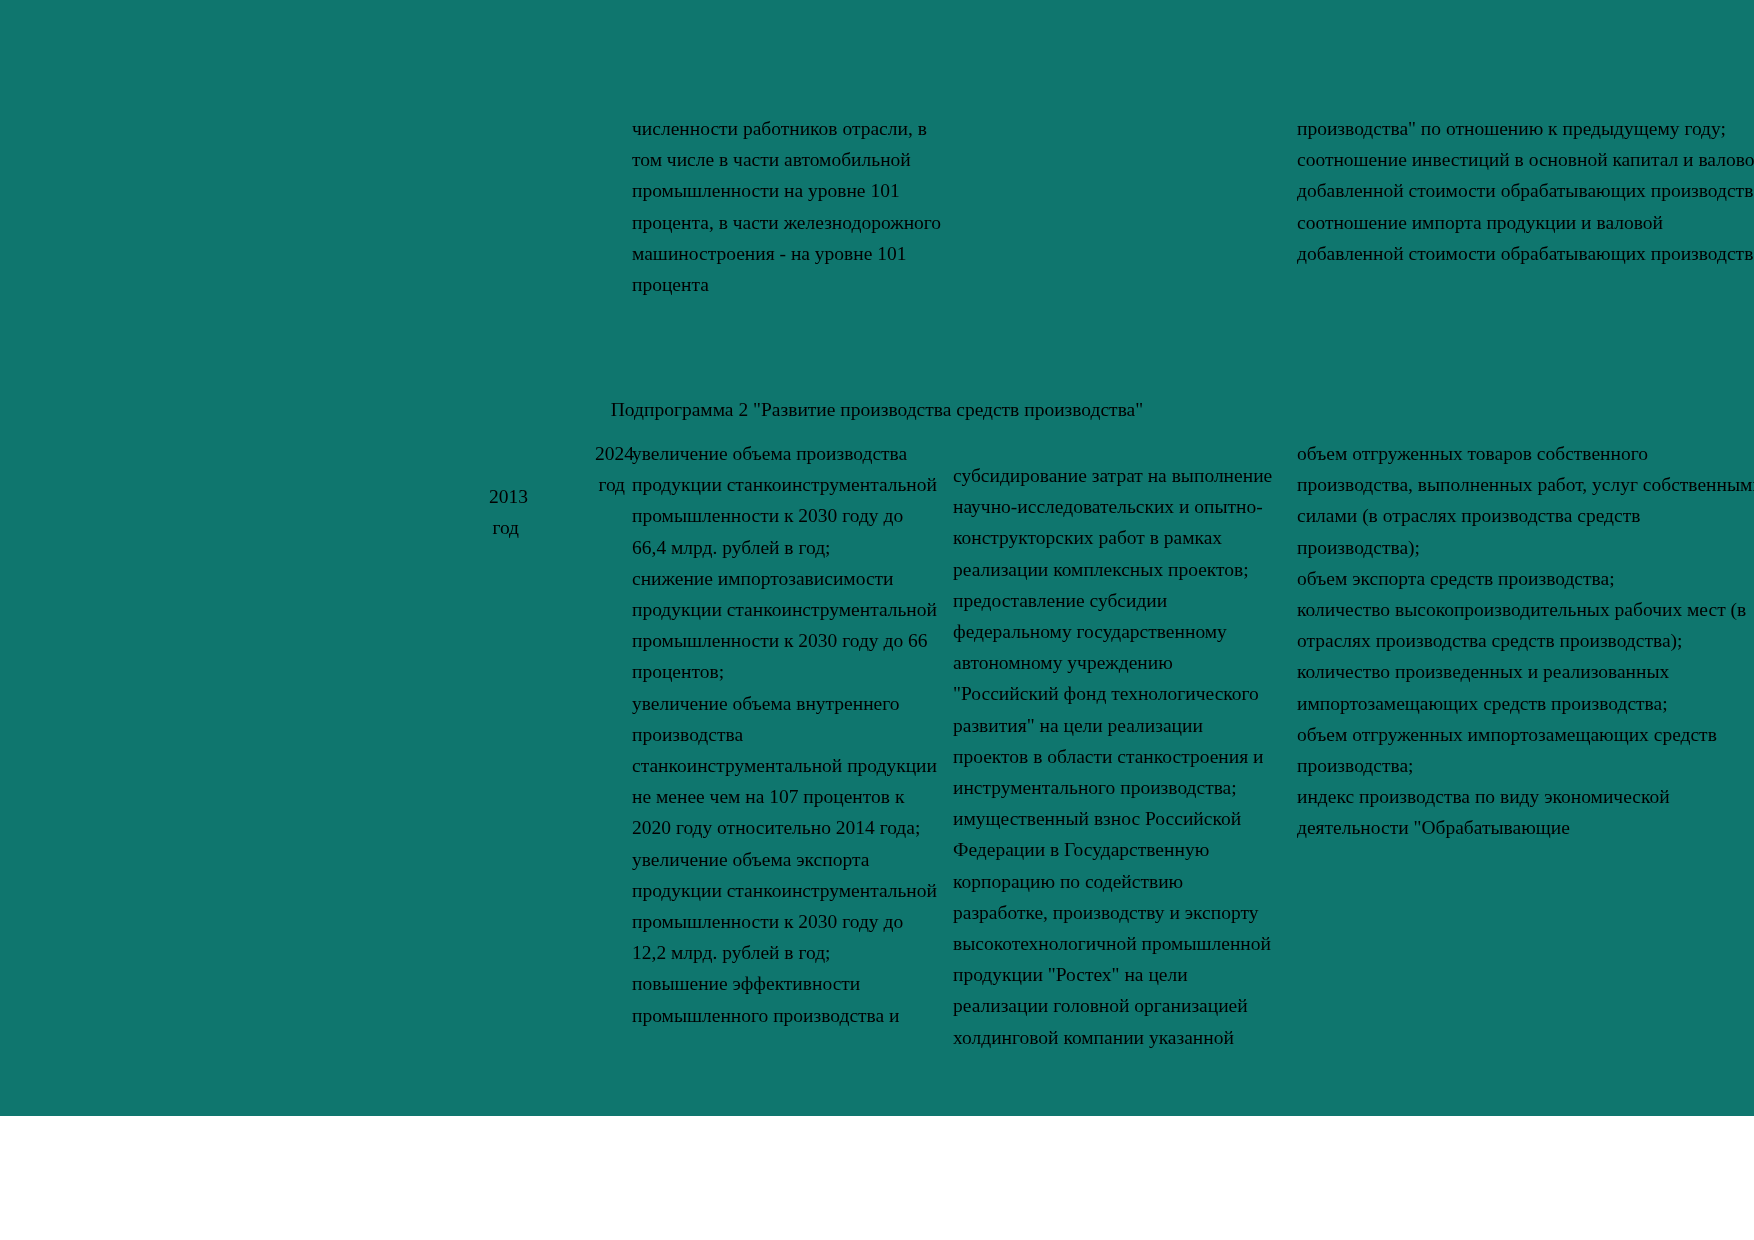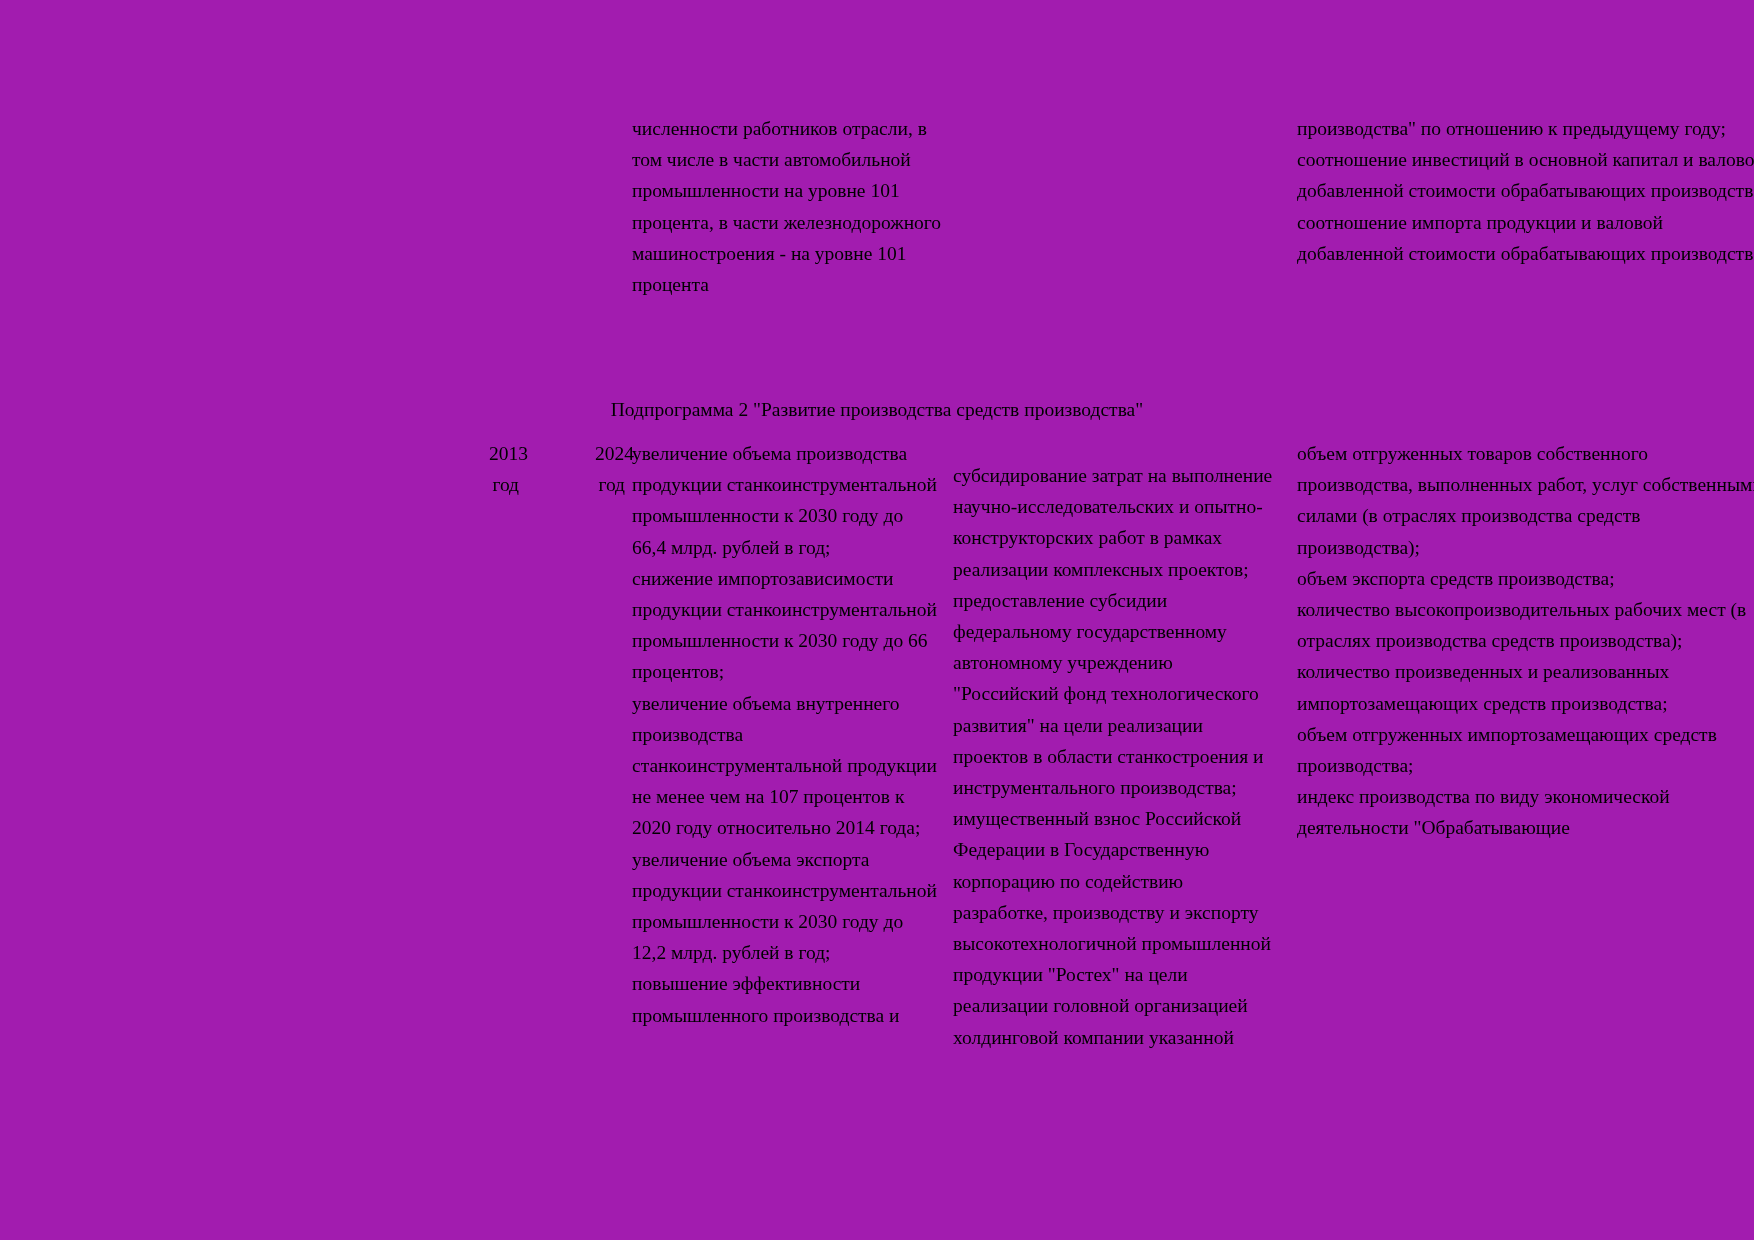--- a/index.html
+++ b/index.html
@@ -9,22 +9,22 @@
     background: #ffffff;
   }
   body {
     font-family: "Liberation Serif", "DejaVu Serif", serif;
     color: #000000;
     -webkit-font-smoothing: antialiased;
   }
   .page {
     position: relative;
     width: 1754px;
-    height: 1240px;
-    background: #a21caf;
+    height: 1116px;
+    background: #0f766e;
     overflow: hidden;
   }
   
   .cell {
     position: absolute;
     font-size: 19.5px;
     line-height: 31.2px;
     white-space: pre-line;
     word-wrap: break-word;
     overflow-wrap: break-word;
@@ -36,21 +36,21 @@
     position: absolute;
     font-size: 19.5px;
     line-height: 31.2px;
     text-align: center;
     white-space: nowrap;
   }
 
   
   .c-name  { left: 137px;  width: 176px; }
   .c-exec  { left: 322px;  width: 150px; }
-  .c-ystart{ left: 466px;  width: 62px;  }
+  .c-ystart{ left: 466px;  width: 62px; margin-top: 43px;  }
   .c-yend  { left: 572px;  width: 62px;  }
   .c-res   { left: 632px;  width: 310px; }
   .c-meas  { left: 953px;  width: 330px; margin-top: 22px; }
   .c-ind   { left: 1297px; width: 470px; }
 
   .row-top { top: 113px; }
   .row-2   { top: 438px; }
 
   
   .yearbox {

